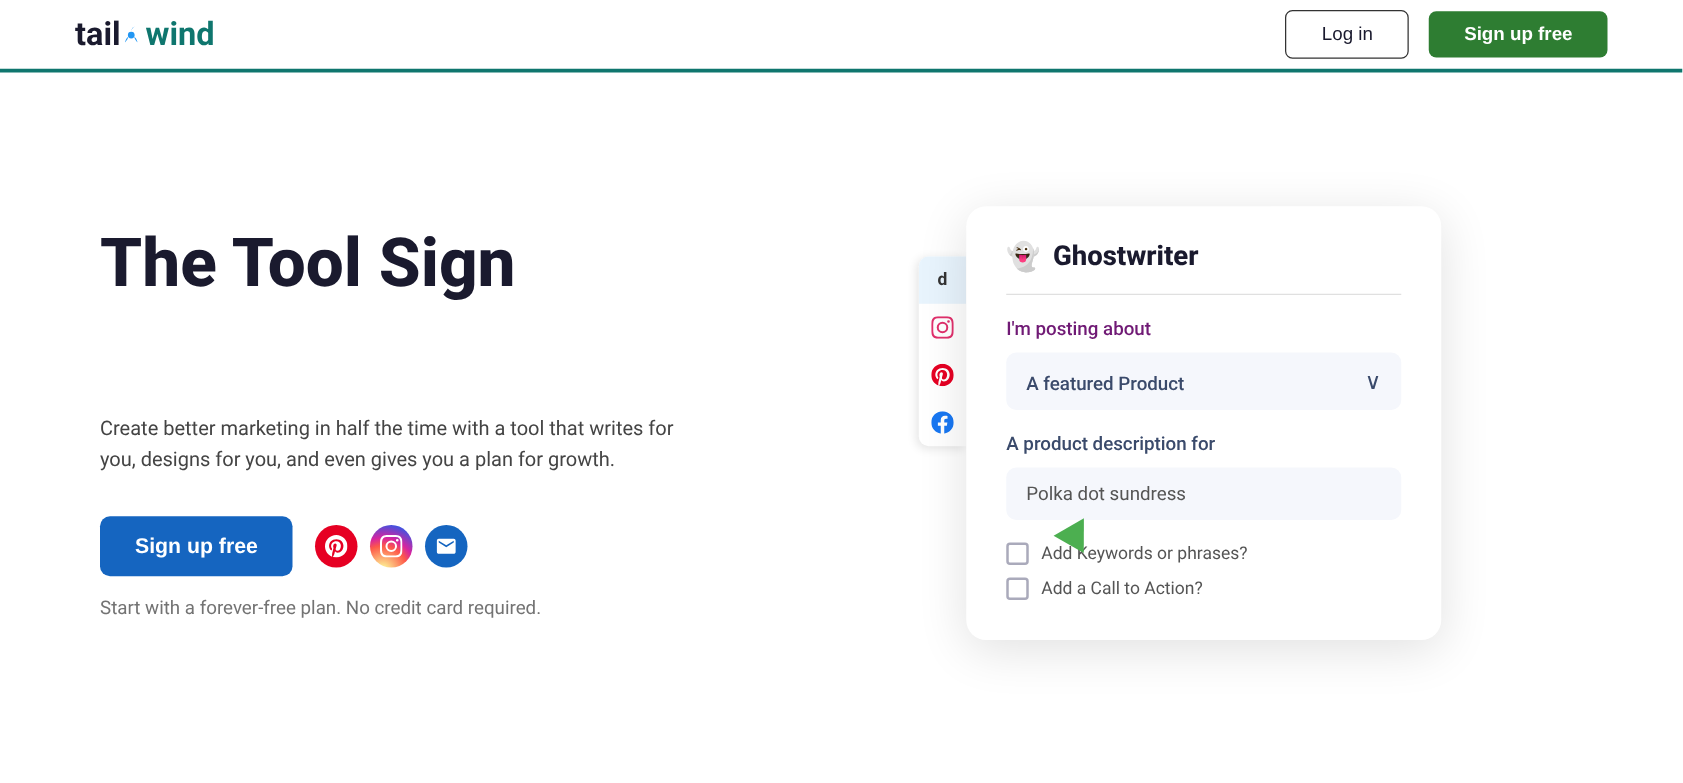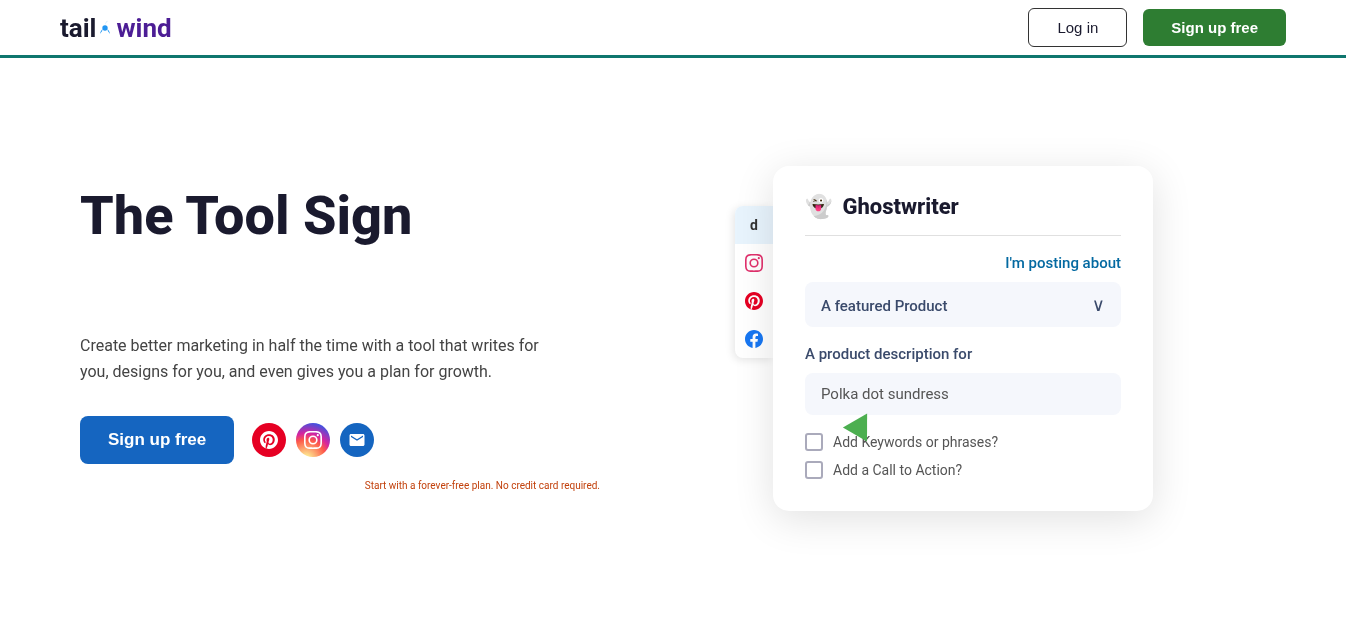--- a/index.html
+++ b/index.html
@@ -22,21 +22,21 @@
     }
     .logo {
       display: flex;
       align-items: center;
       font-size: 26px;
       font-weight: 700;
       color: #1a1a2e;
       text-decoration: none;
     }
     .logo span.tail { color: #1a1a2e; }
-    .logo span.wind { color: #4c1d95; }
+    .logo span.wind { color: #0f766e; }
     .logo-icon {
       width: 18px;
       height: 18px;
       margin-right: 2px;
     }
     .header-actions {
       display: flex;
       align-items: center;
       gap: 16px;
     }
@@ -120,23 +120,22 @@
       font-size: 16px;
       color: #fff;
       cursor: pointer;
     }
     .social-pinterest { background: #e60023; }
     .social-instagram {
       background: radial-gradient(circle at 30% 107%, #fdf497 0%, #fdf497 5%, #fd5949 45%,#d6249f 60%,#285AEB 90%);
     }
     .social-email { background: #1565c0; }
     .forever-free {
-      font-size: 10px;
-      color: #c2410c;
-      text-align: right;
+      font-size: 15px;
+      color: #737373;
     }
 
     
     .right {
       flex: 1;
       display: flex;
       justify-content: center;
       align-items: center;
       position: relative;
     }
@@ -188,24 +187,23 @@
     .ghost-icon {
       font-size: 22px;
     }
     .card-title {
       font-size: 22px;
       font-weight: 800;
       color: #1a1a2e;
     }
     .card-label {
       font-size: 15px;
-      color: #0369a1;
+      color: #701a75;
       font-weight: 500;
       margin-bottom: 10px;
-      text-align: right;
     }
     .card-dropdown {
       display: flex;
       align-items: flex-end;
       justify-content: space-between;
       background: #f5f7fc;
       border-radius: 8px;
       padding: 12px 16px;
       margin-bottom: 18px;
       cursor: pointer;

